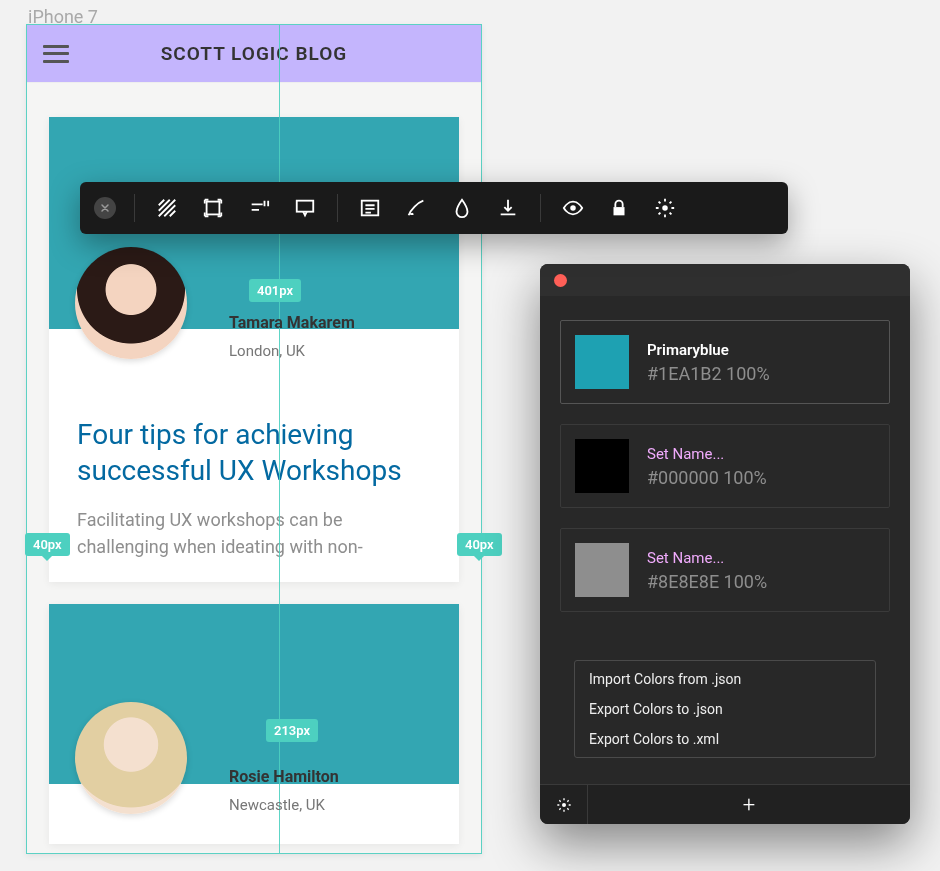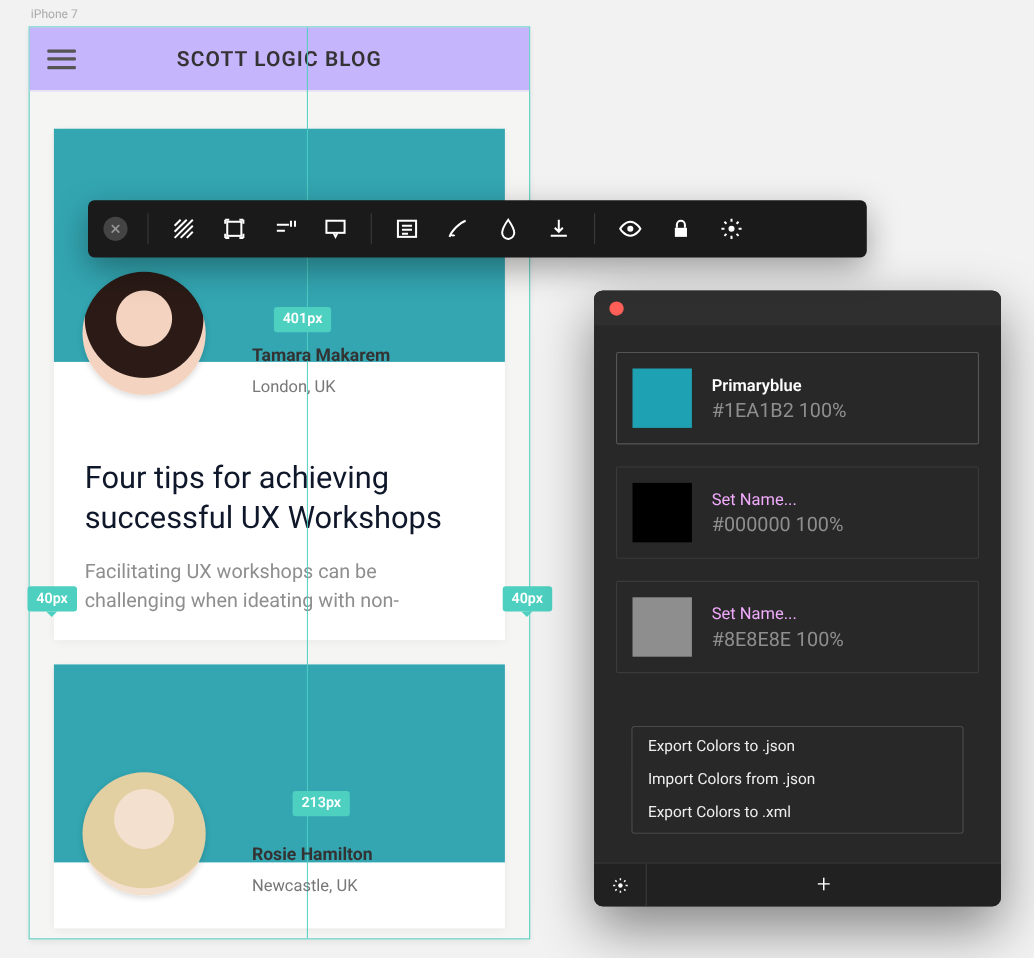--- a/index.html
+++ b/index.html
@@ -10,21 +10,21 @@
     height: 871px;
     position: relative;
     overflow: hidden;
   }
 
   
   .device-label {
     position: absolute;
     top: 6px;
     left: 28px;
-    font-size: 11px;
+    font-size: 18px;
     color: #a9a9a9;
   }
 
   
   .artboard {
     position: absolute;
     top: 24px;
     left: 26px;
     width: 456px;
     height: 830px;
@@ -82,21 +82,21 @@
     flex-shrink:0;
     overflow:hidden;
     box-shadow: 0 2px 6px rgba(0,0,0,0.15);
   }
   .avatar.woman1 { background: radial-gradient(circle at 50% 38%, #f4d4c0 28%, #2b1a16 29% 60%, #f4d4c0 61%); }
   .avatar.woman2 { background: radial-gradient(circle at 50% 38%, #f4e0cf 30%, #e2cfa2 31% 70%, #f4e0cf 71%); }
   .author-meta { margin-left: 22px; margin-top:-46px; }
   .author-name { font-weight:700; color:#333; font-size:16px; margin-bottom:10px;}
   .author-loc  { color:#777; font-size:15px; }
   .card-body { padding: 28px 28px 22px 28px; }
-  .card-title { font-size:28px; color:#0f172a; font-weight:400; line-height:1.3; margin-bottom:16px;}
+  .card-title { font-size:28px; color:#0369a1; font-weight:400; line-height:1.3; margin-bottom:16px;}
   .card-excerpt { font-size:18px; color:#8e8e8e; line-height:1.5; }
 
   
   .guide-v {
     position:absolute;
     top:0; bottom:0;
     left: 252px;
     width:1px;
     background: #4dd0c0;
     opacity:0.9;
@@ -376,22 +376,22 @@
         <div class="sw-name placeholder">Set Name...</div>
         <div class="sw-hex">
           <span>#8E8E8E</span> <span>100%</span>
         </div>
       </div>
     </div>
 
     <div style="flex:1"></div>
 
     <div class="panel-menu">
+      <div class="panel-menu-item">Import Colors from .json</div>
       <div class="panel-menu-item">Export Colors to .json</div>
-      <div class="panel-menu-item">Import Colors from .json</div>
       <div class="panel-menu-item">Export Colors to .xml</div>
     </div>
   </div>
 
   <div class="panel-footer">
     <div class="pf-btn pf-gear">
       <svg viewBox="0 0 24 24" width="16" height="16" fill="none" stroke="#fff" stroke-width="2">
           <circle cx="12" cy="12" r="3" fill="#fff" stroke="none"></circle>
           <path d="M12 2v3M12 19v3M2 12h3M19 12h3M5 5l2 2M17 17l2 2M19 5l-2 2M7 17l-2 2"></path>
         </svg>

